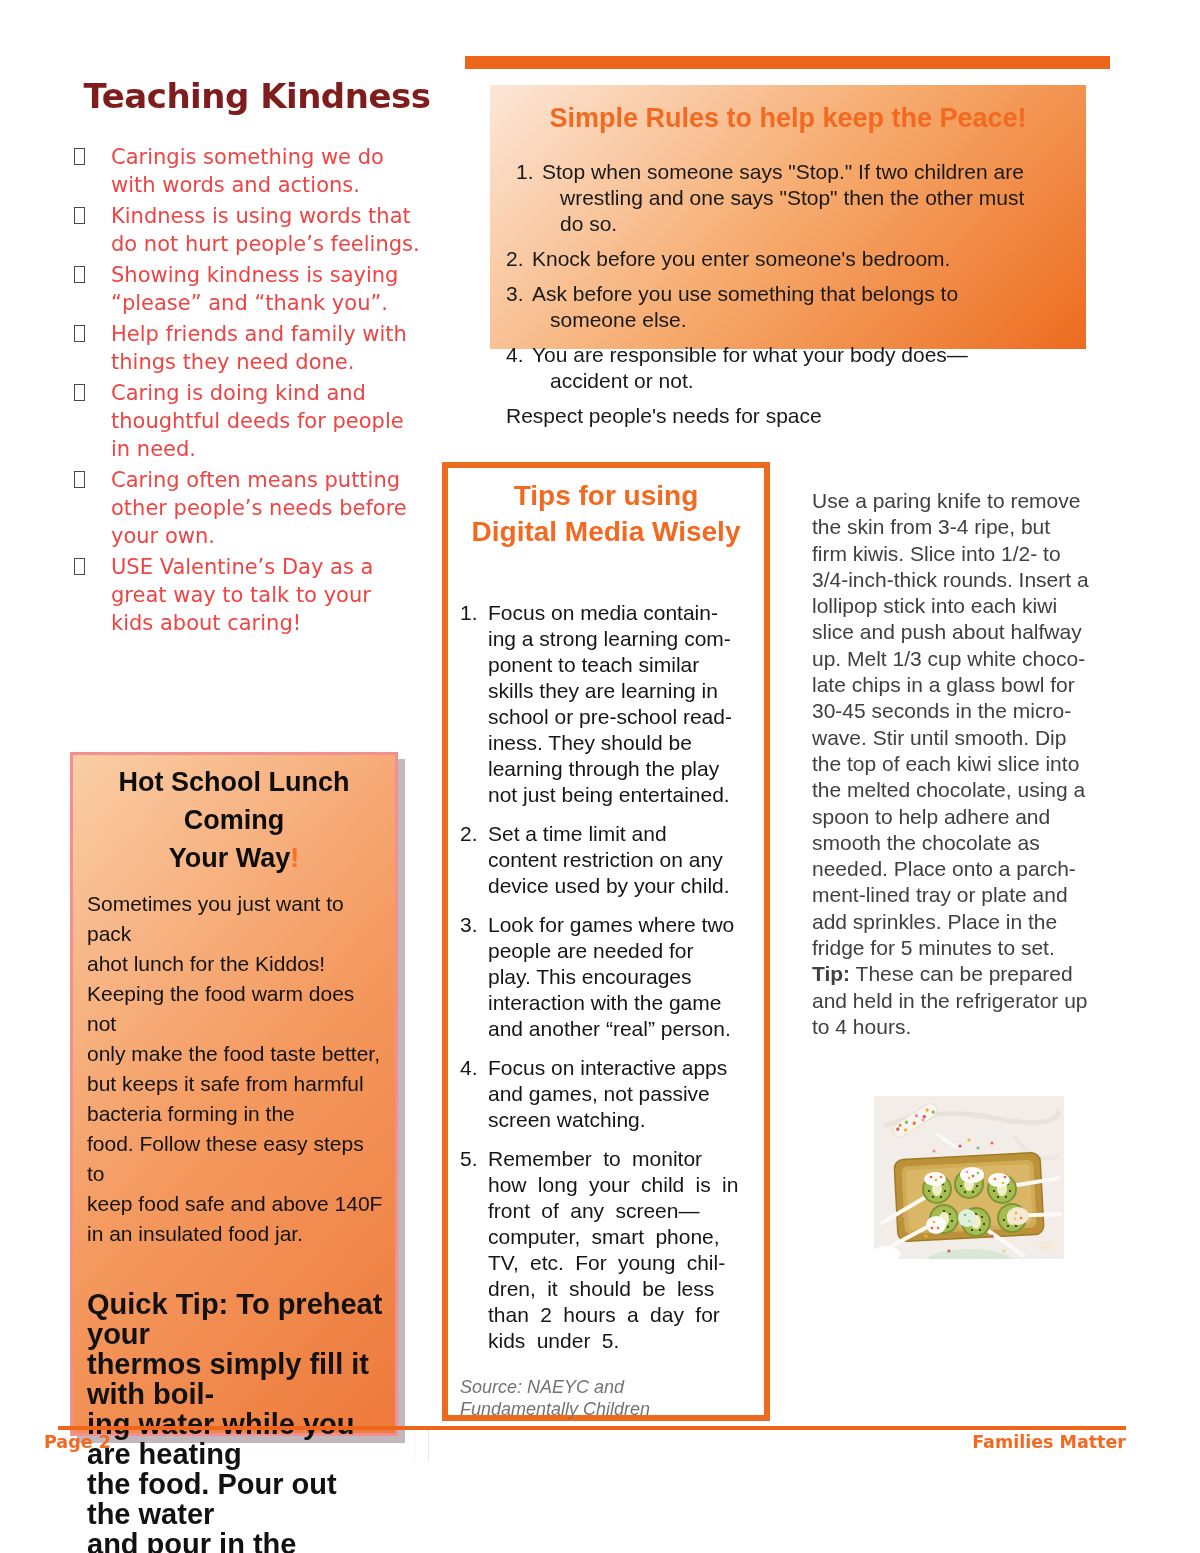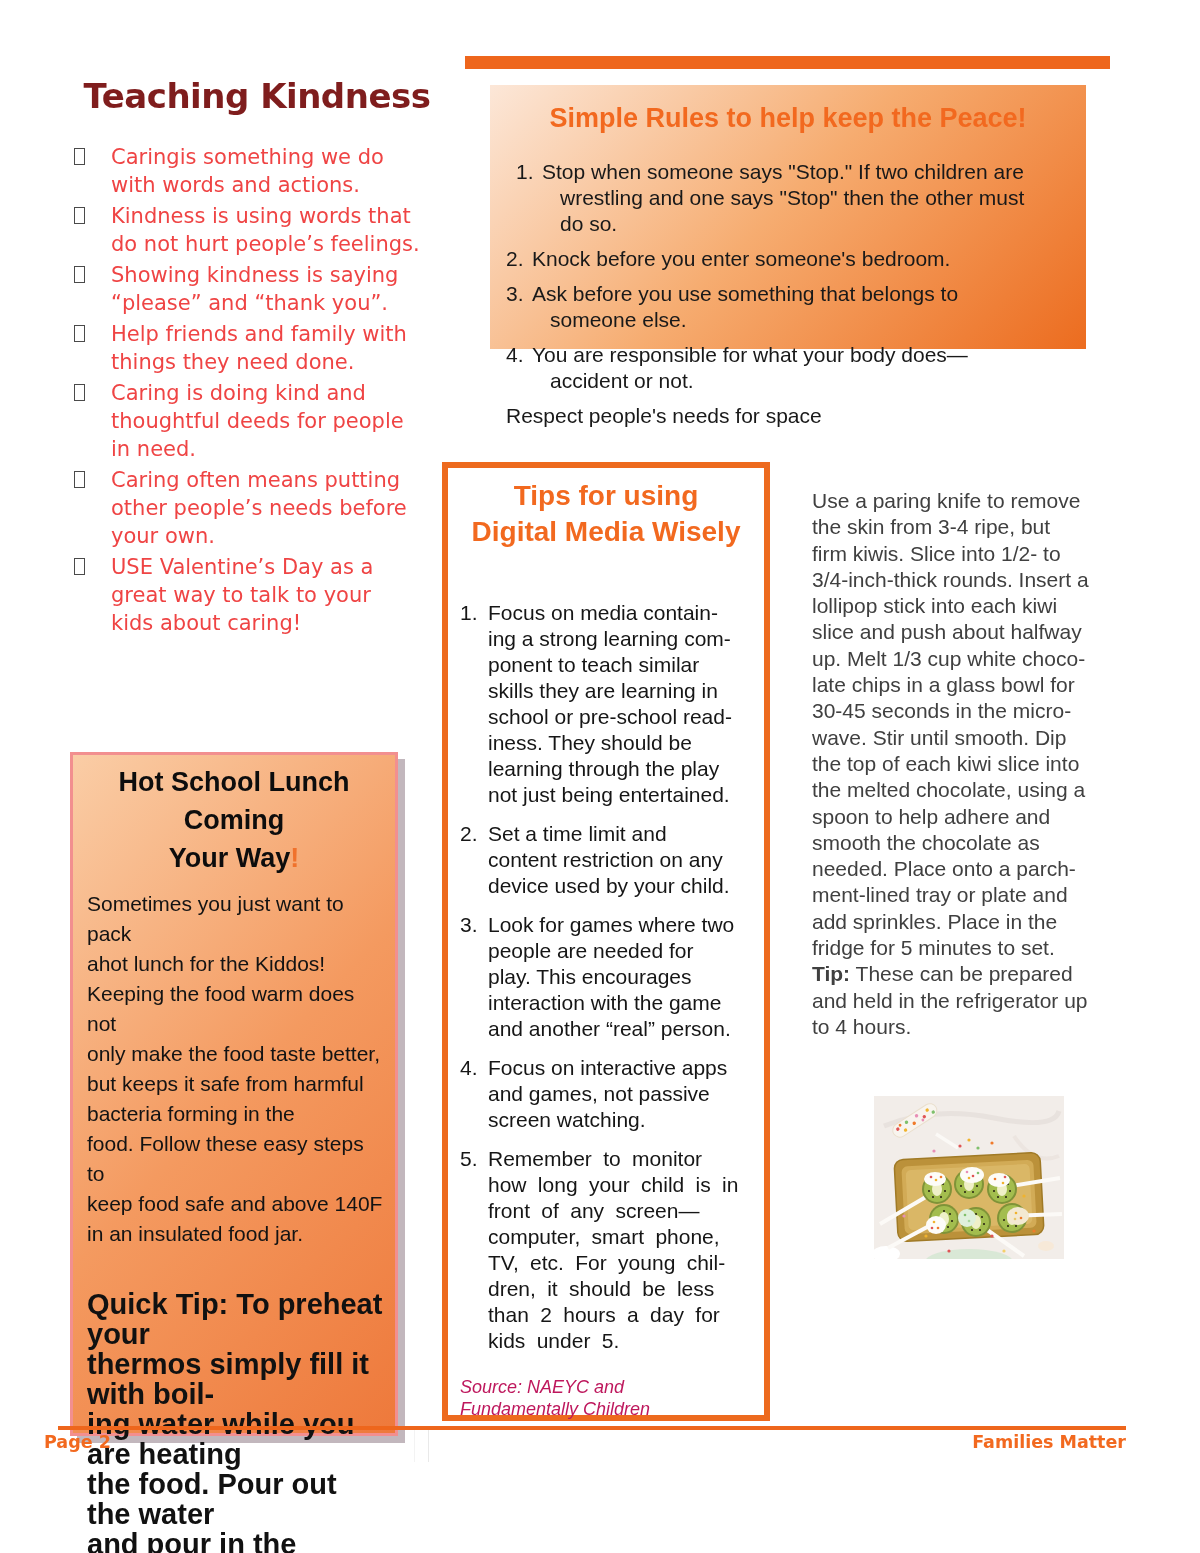--- a/index.html
+++ b/index.html
@@ -55,21 +55,21 @@
     font-weight:bold; font-size:28px; line-height:36px; color:#F2691F;
     text-align:center; margin:0;
   }
   .tips-list { margin-top:50px; }
   .tip-item { display:flex; font-size:21px; line-height:26px; color:#161616; margin-bottom:13px; }
   .tip-num { flex:0 0 28px; }
   .tip-text { flex:1; white-space:pre-line; }
   .tip-justify .tip-text { word-spacing:5.5px; }
   .tips-source {
     margin-top:22px; font-style:italic; font-size:18px; line-height:22px;
-    color:#be185d; white-space:pre-line;
+    color:#737373; white-space:pre-line;
   }
 
   
   .kiwi-col { left:810px; top:466px; width:318px; }
   .kiwi-title {
     font-weight:bold; font-size:31px; color:#F2691F; text-align:center; margin:0;
   }
   .kiwi-body {
     margin:22px 0 0 2px; font-size:21px; line-height:26.3px; color:#404040;
     white-space:pre-line;

